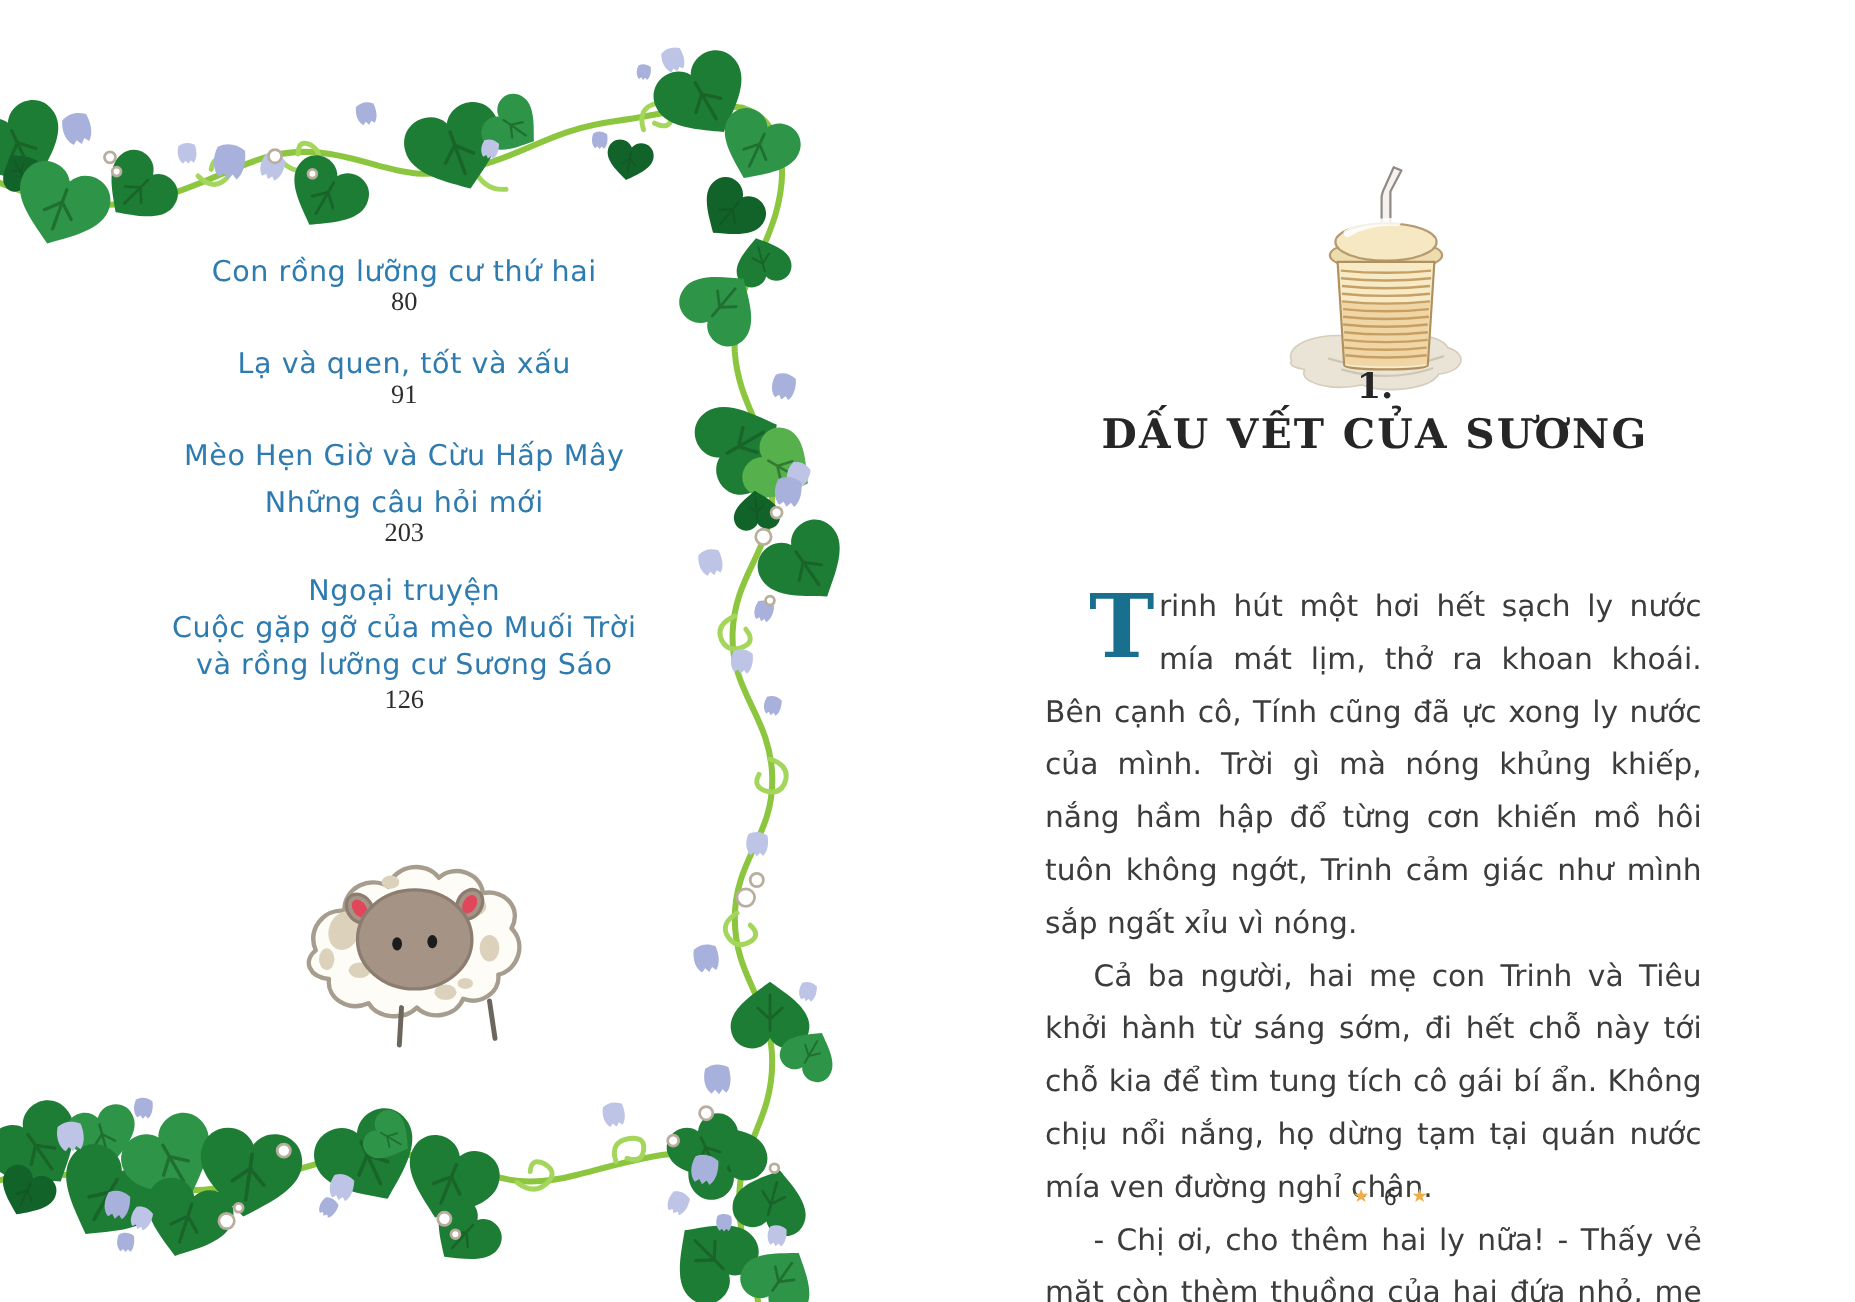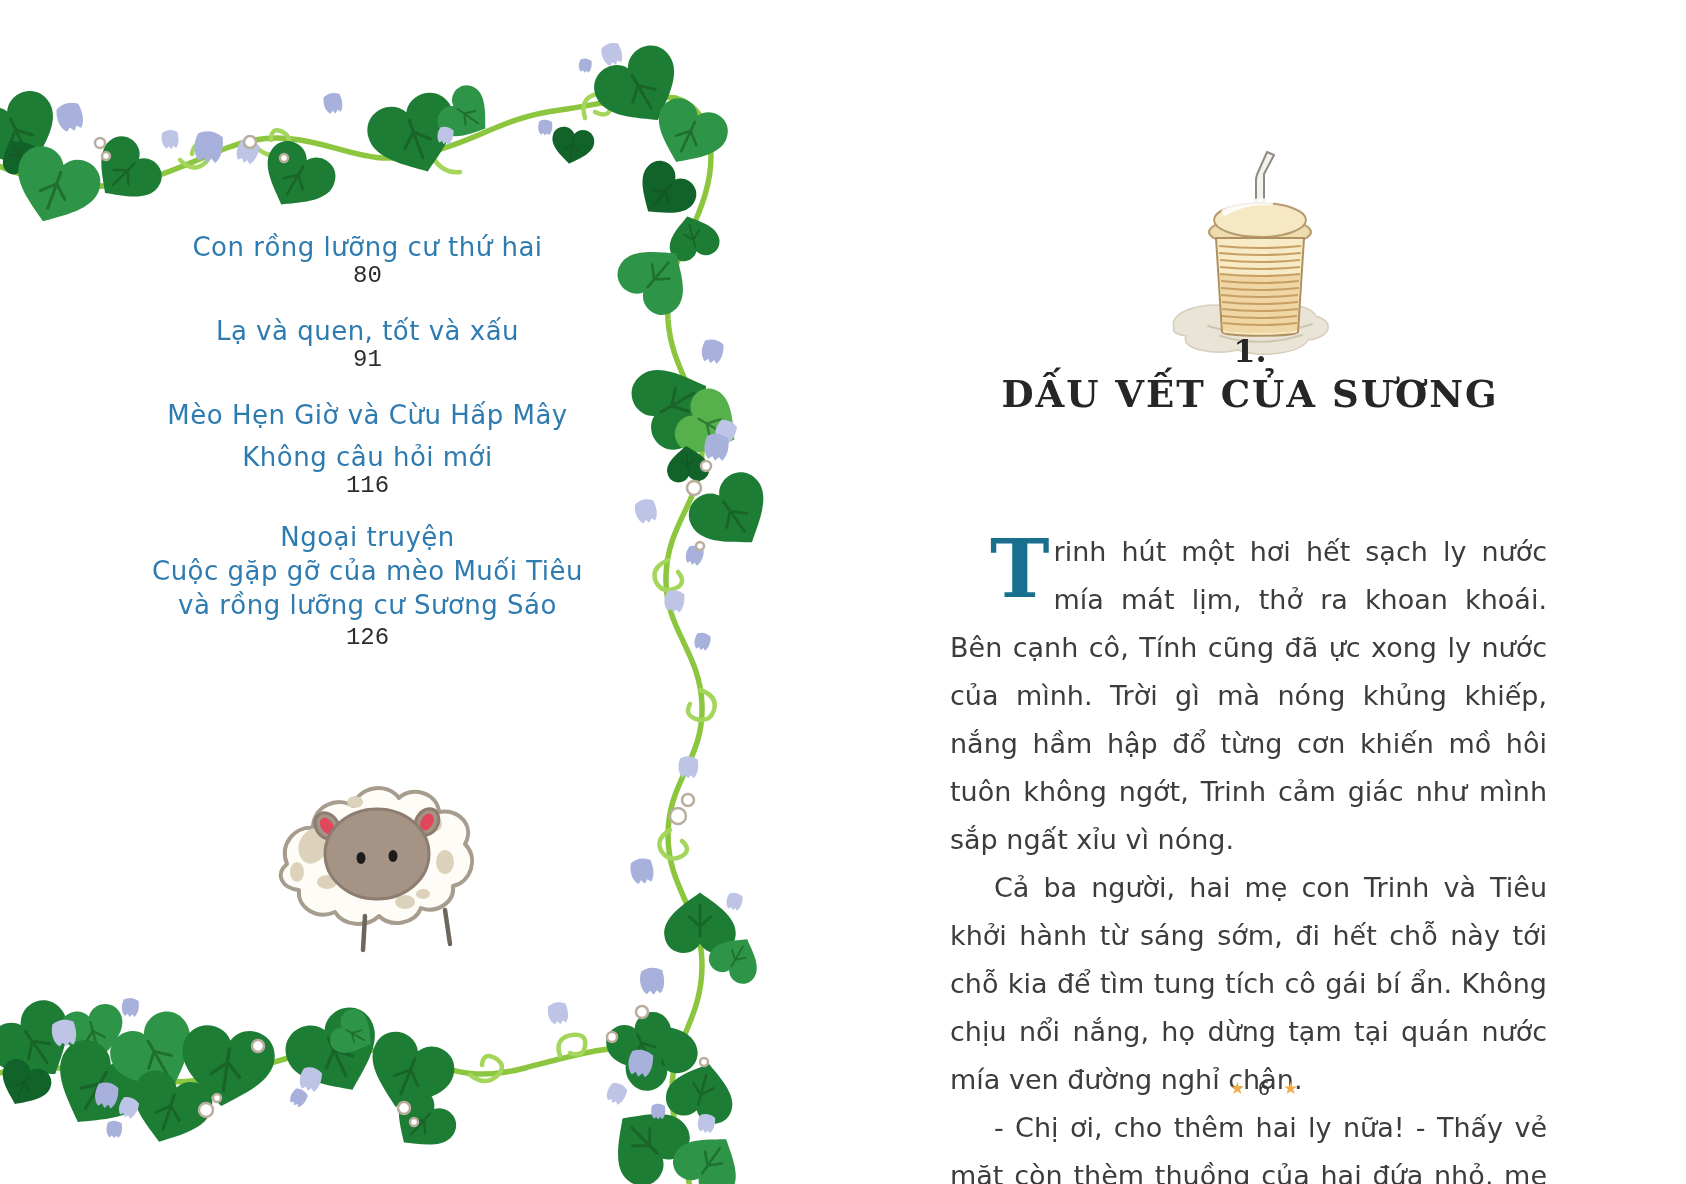--- a/index.html
+++ b/index.html
@@ -6,21 +6,21 @@
   #spread{position:relative;width:1686px;height:1184px;background:#ffffff;overflow:hidden;
           font-family:"DejaVu Sans", sans-serif;}
   svg{display:block;}
   .abs{position:absolute;}
 
   
   #toc{left:155px;top:212px;width:425px;text-align:center;}
   .toc-line{height:42px;display:flex;align-items:center;justify-content:center;}
   .toc-line.tight{height:34px;text-align:center;}
   .toc-title{font-size:26px;color:#2e7bb0;letter-spacing:.5px;white-space:nowrap;margin-top:28px;}
-  .toc-num{font-family:Liberation Mono, monospace;font-size:24px;color:#2d2d2d;}
+  .toc-num{font-family:Liberation Serif, serif;font-size:24px;color:#2d2d2d;}
 
   
   #chapter-head{left:950px;top:332px;width:600px;text-align:center;color:#262626;}
   #chapter-number{font-family:"DejaVu Serif", serif;font-weight:700;font-size:32px;line-height:38px;}
   #chapter-title{font-family:"DejaVu Serif", serif;font-weight:700;font-size:37px;line-height:44px;
                  letter-spacing:2px;margin-top:2px;}
   #body-text{left:950px;top:528px;width:597px;color:#3c3c3c;font-size:27px;line-height:48px;
              text-align:justify;}
   #body-text p{margin:0;}
   #body-text p.indent{text-indent:44px;}
@@ -174,32 +174,32 @@
           <span class="toc-num">91</span>
         </div>
     </div>
     <div class="toc-entry">
       <div class="toc-line">
           <span class="toc-title">Mèo Hẹn Giờ và Cừu Hấp Mây</span>
         </div>
     </div>
     <div class="toc-entry">
       <div class="toc-line">
-          <span class="toc-title">Không câu hỏi mới</span>
-        </div>
-      <div class="toc-line">
-          <span class="toc-num">116</span>
+          <span class="toc-title">Những câu hỏi mới</span>
+        </div>
+      <div class="toc-line">
+          <span class="toc-num">203</span>
         </div>
     </div>
     <div class="toc-entry">
       <div class="toc-line tight">
           <span class="toc-title">Ngoại truyện</span>
         </div>
       <div class="toc-line tight">
-          <span class="toc-title">Cuộc gặp gỡ của mèo Muối Tiêu</span>
+          <span class="toc-title">Cuộc gặp gỡ của mèo Muối Trời</span>
         </div>
       <div class="toc-line tight">
           <span class="toc-title">và rồng lưỡng cư Sương Sáo</span>
         </div>
       <div class="toc-line" style="margin-top:8px;justify-content:center;">
           <span class="toc-num">126</span>
         </div>
     </div>
   </div>
 

